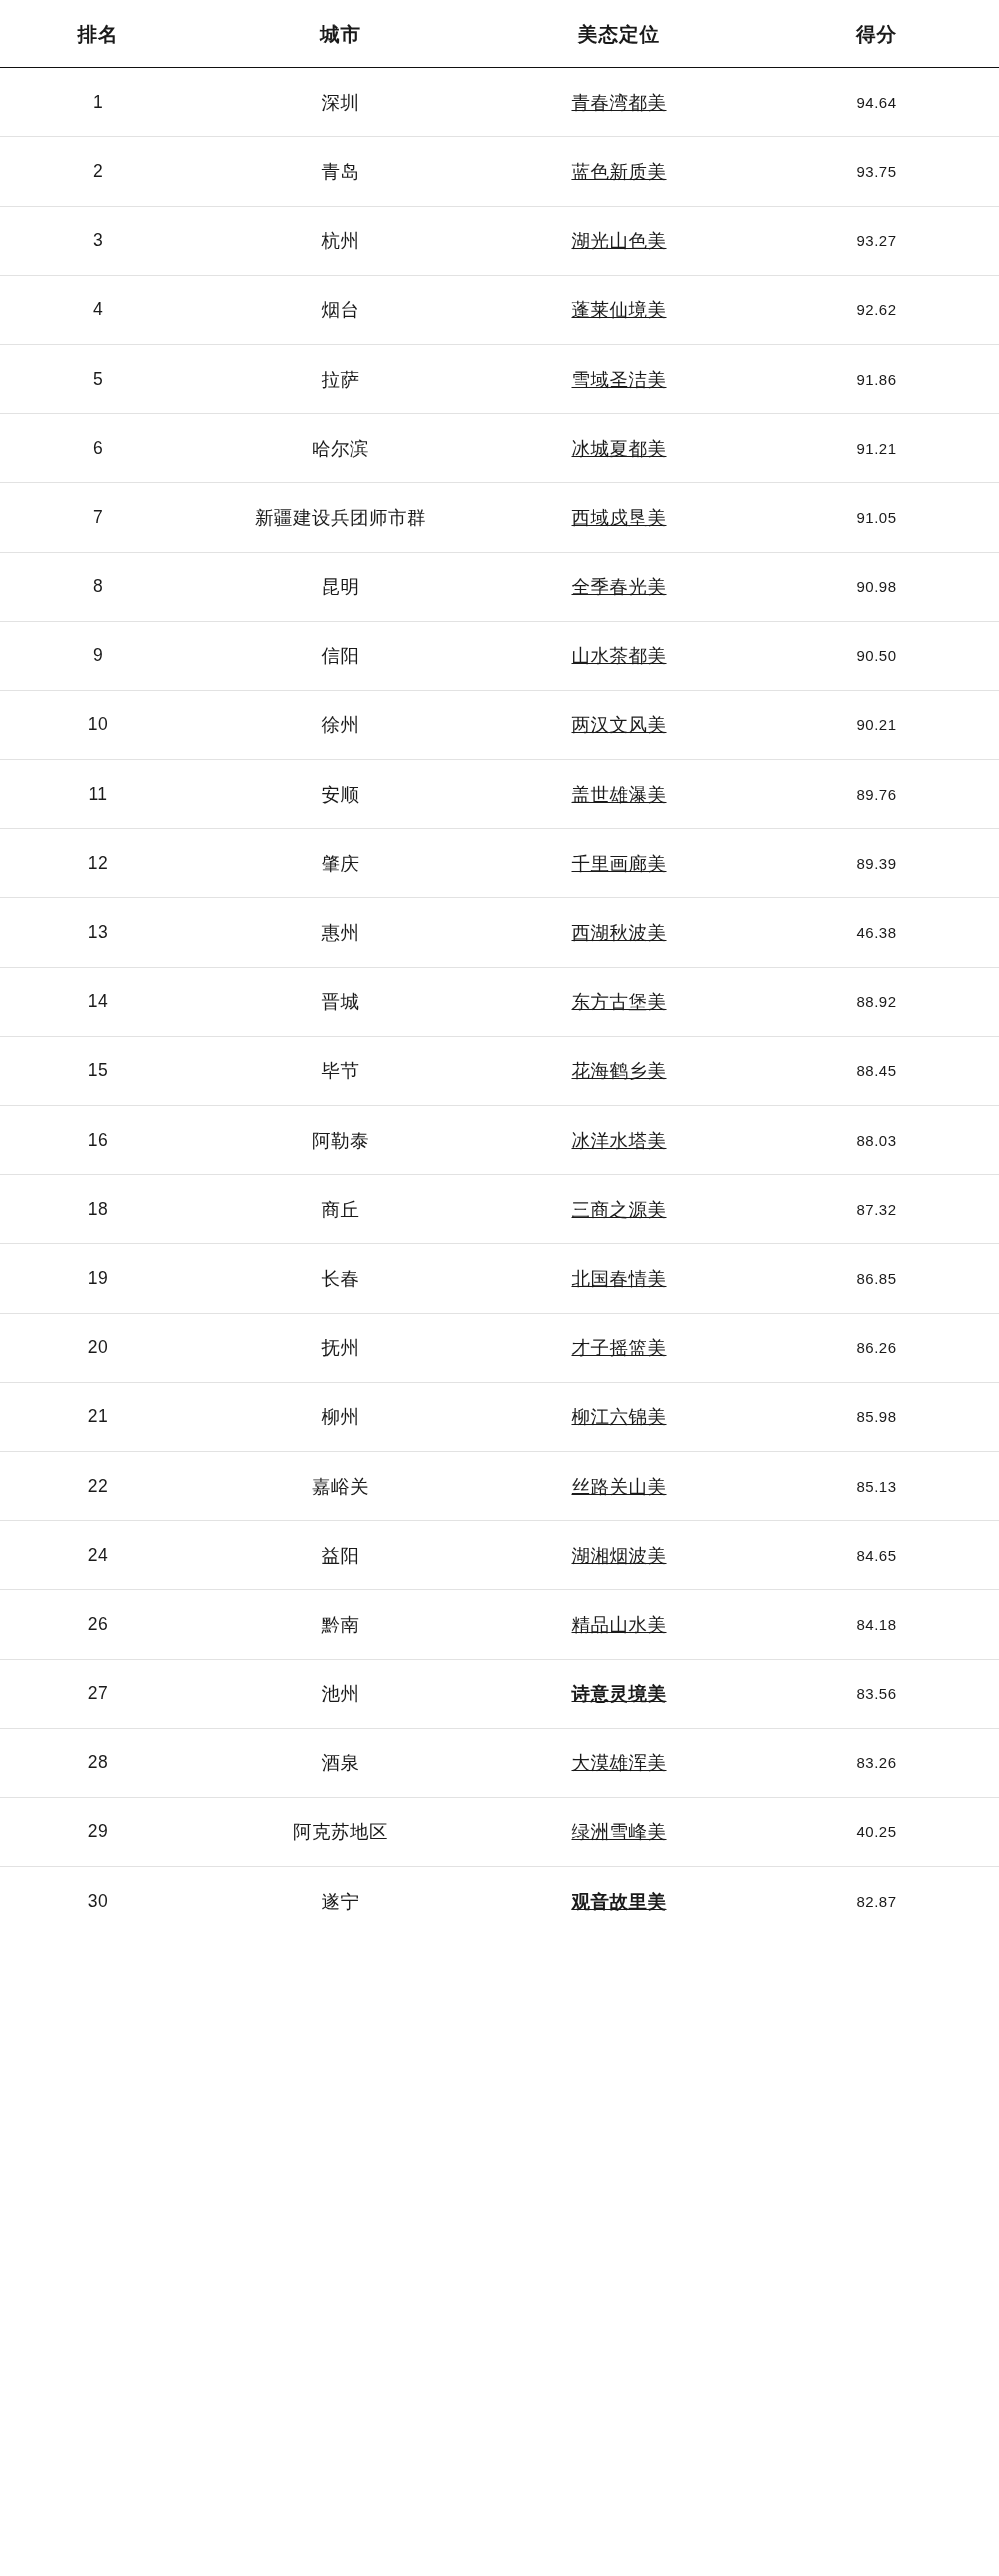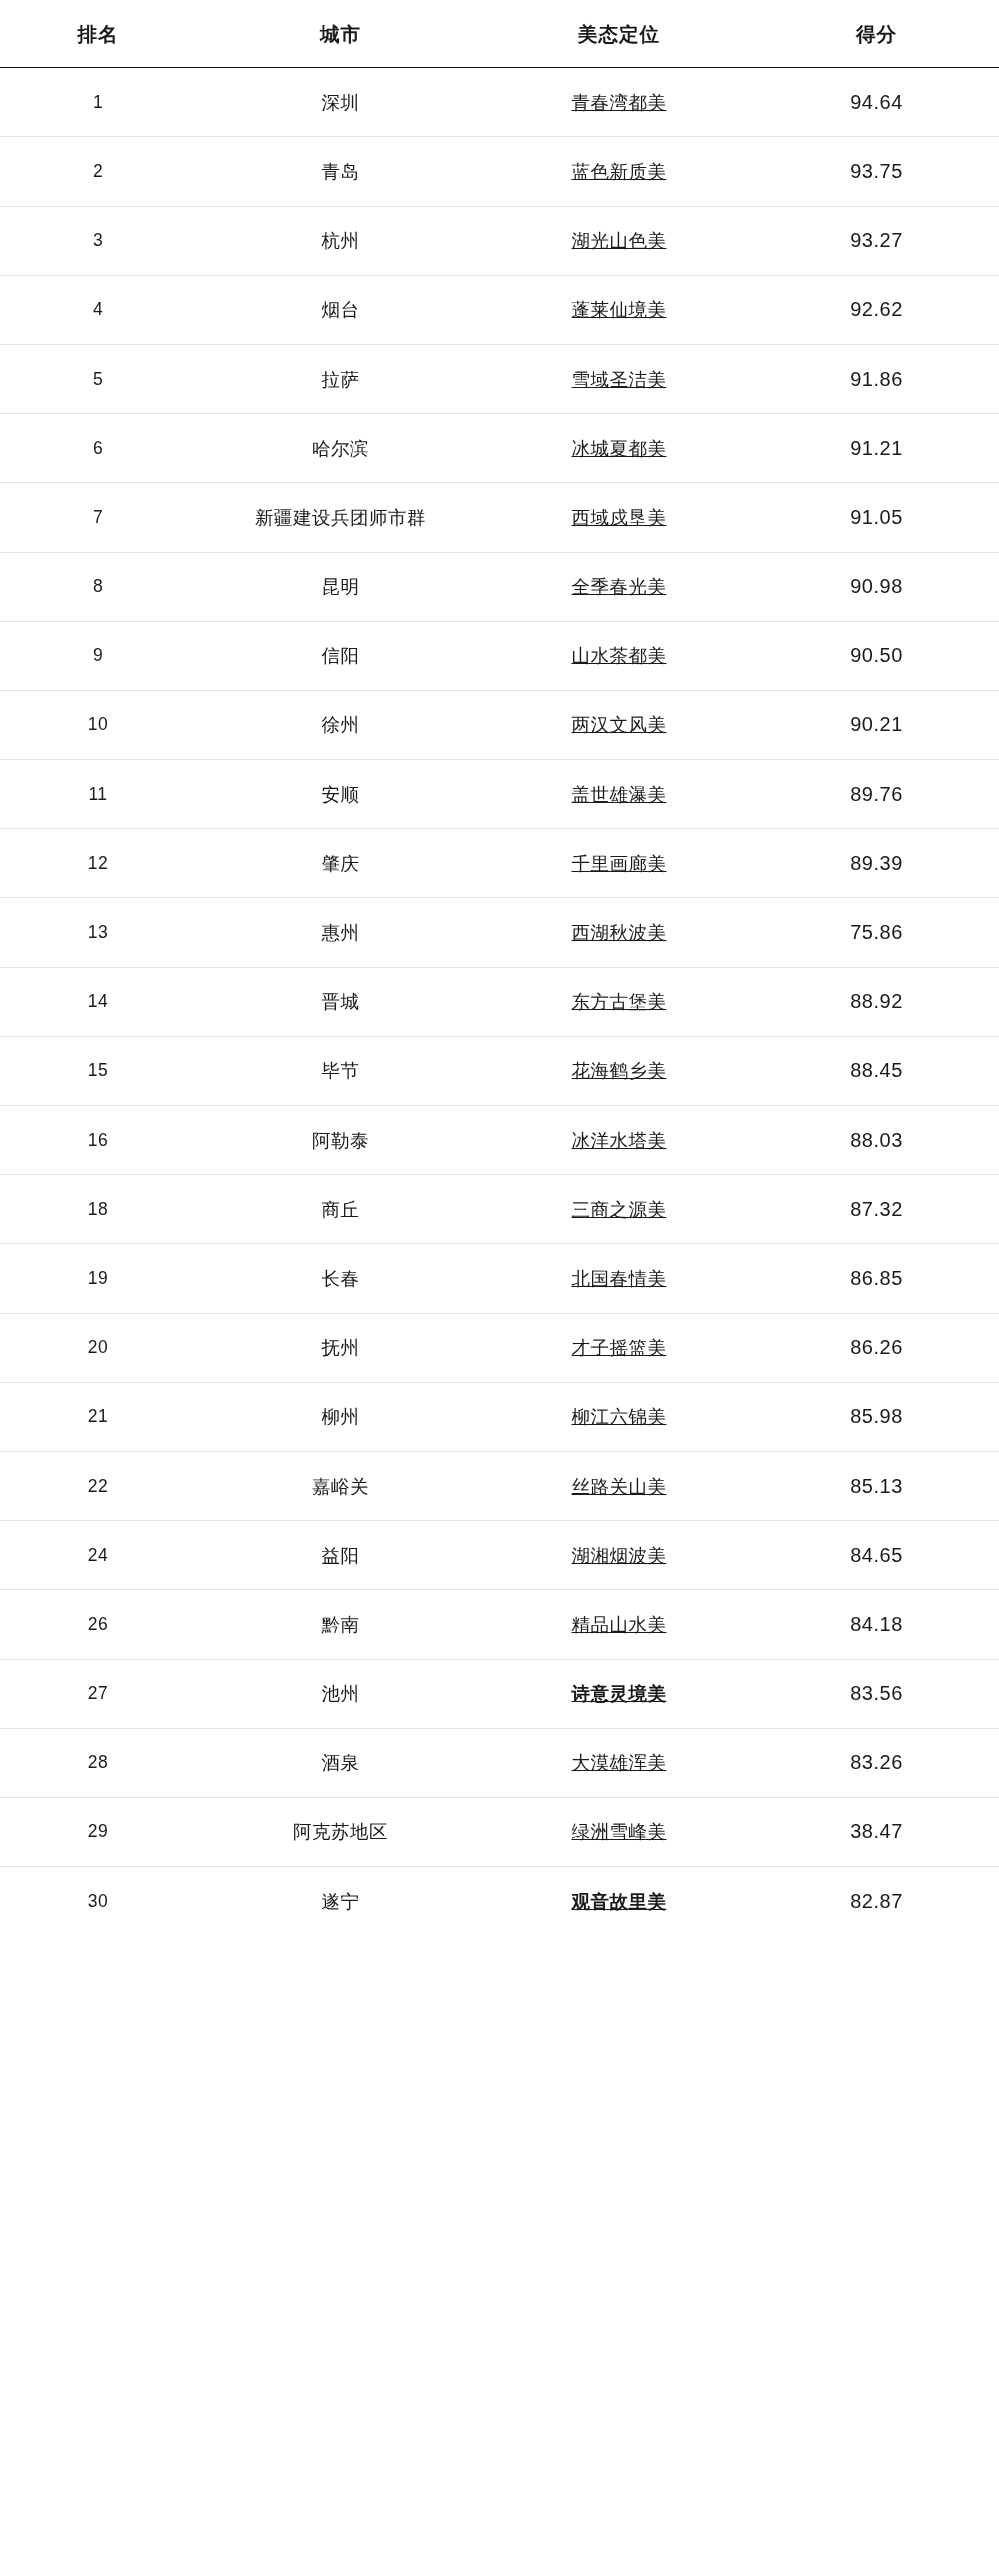--- a/index.html
+++ b/index.html
@@ -45,21 +45,21 @@
     background: #ffffff;
     white-space: nowrap;
     letter-spacing: 0.5px;
   }
   tbody tr:last-child td {
     border-bottom: none;
   }
   td.rank-cell { font-size: 17.5px; }
   td.city-cell { font-size: 18.5px; }
   td.pos-cell  { font-size: 18.5px; text-decoration: underline; }
-  td.score-cell { font-size: 20px; }
+  td.score-cell { font-size: 15px; }
 
   .pos-strong {
     font-weight: bold;
   }
 </style>
 </head>
 <body>
 
 <div class="sheet">
   <table class="rank-table">
@@ -147,21 +147,21 @@
         <tr>
           <td class="rank-cell">12</td>
           <td class="city-cell">肇庆</td>
           <td class="pos-cell">千里画廊美</td>
           <td class="score-cell">89.39</td>
         </tr>
         <tr>
           <td class="rank-cell">13</td>
           <td class="city-cell">惠州</td>
           <td class="pos-cell">西湖秋波美</td>
-          <td class="score-cell">75.86</td>
+          <td class="score-cell">46.38</td>
         </tr>
         <tr>
           <td class="rank-cell">14</td>
           <td class="city-cell">晋城</td>
           <td class="pos-cell">东方古堡美</td>
           <td class="score-cell">88.92</td>
         </tr>
         <tr>
           <td class="rank-cell">15</td>
           <td class="city-cell">毕节</td>
@@ -225,21 +225,21 @@
         <tr>
           <td class="rank-cell">28</td>
           <td class="city-cell">酒泉</td>
           <td class="pos-cell">大漠雄浑美</td>
           <td class="score-cell">83.26</td>
         </tr>
         <tr>
           <td class="rank-cell">29</td>
           <td class="city-cell">阿克苏地区</td>
           <td class="pos-cell">绿洲雪峰美</td>
-          <td class="score-cell">38.47</td>
+          <td class="score-cell">40.25</td>
         </tr>
         <tr>
           <td class="rank-cell">30</td>
           <td class="city-cell">遂宁</td>
           <td class="pos-cell pos-strong">观音故里美</td>
           <td class="score-cell">82.87</td>
         </tr>
       </tbody>
   </table>
 </div>

